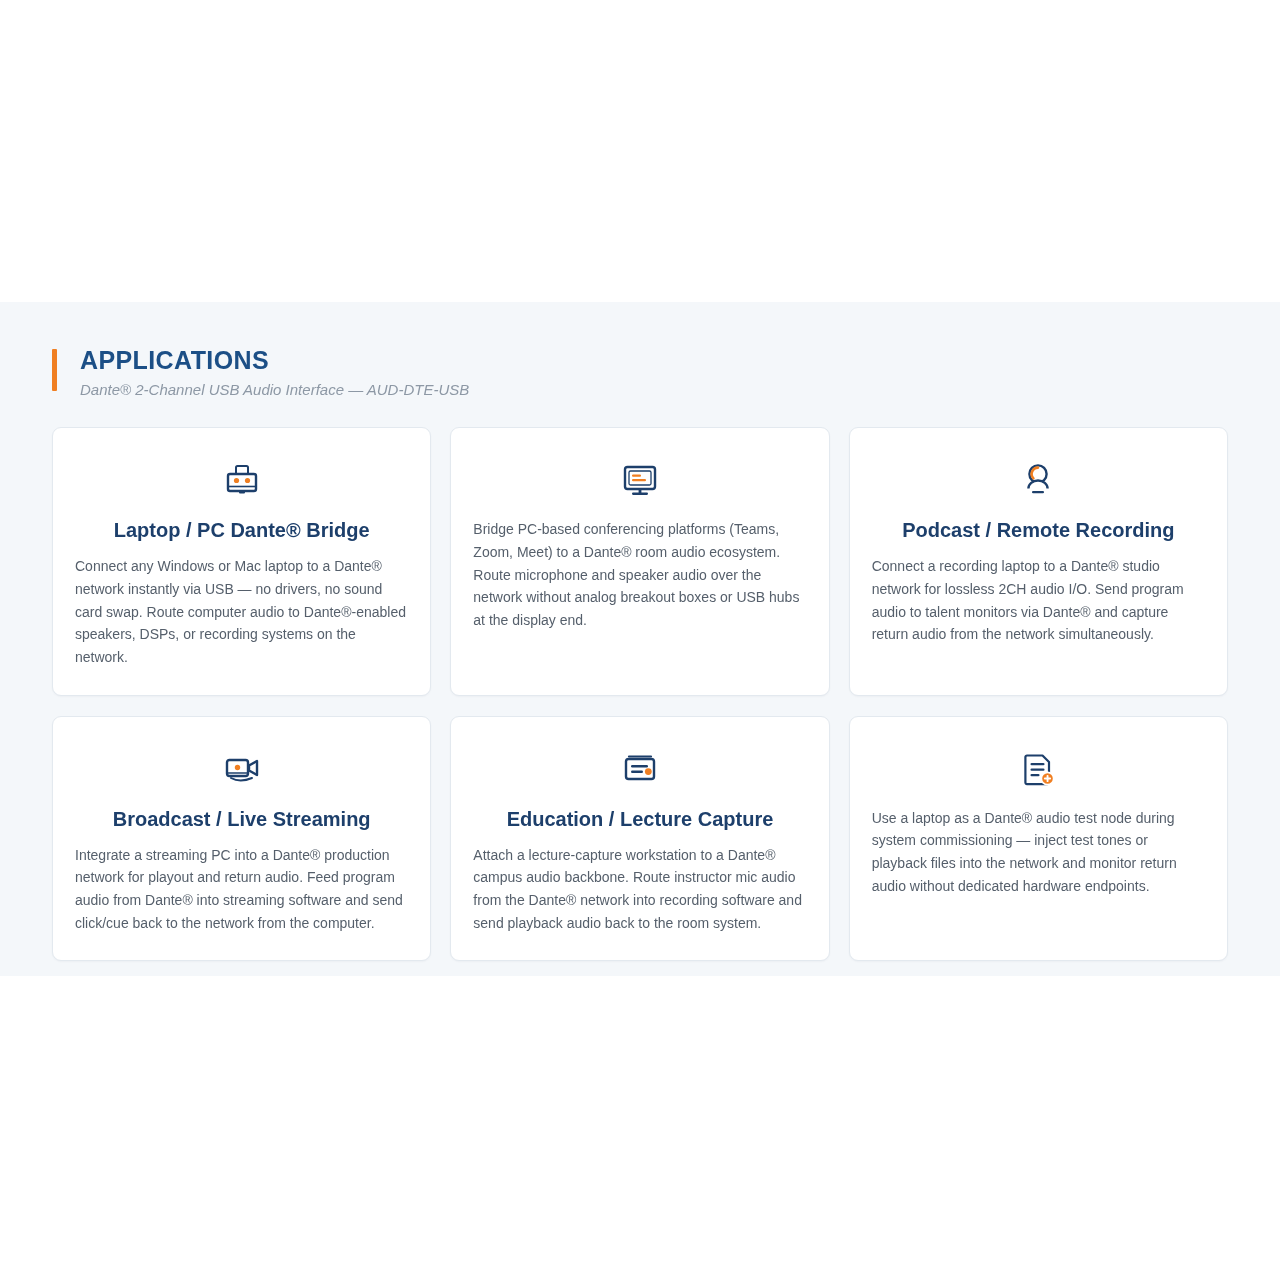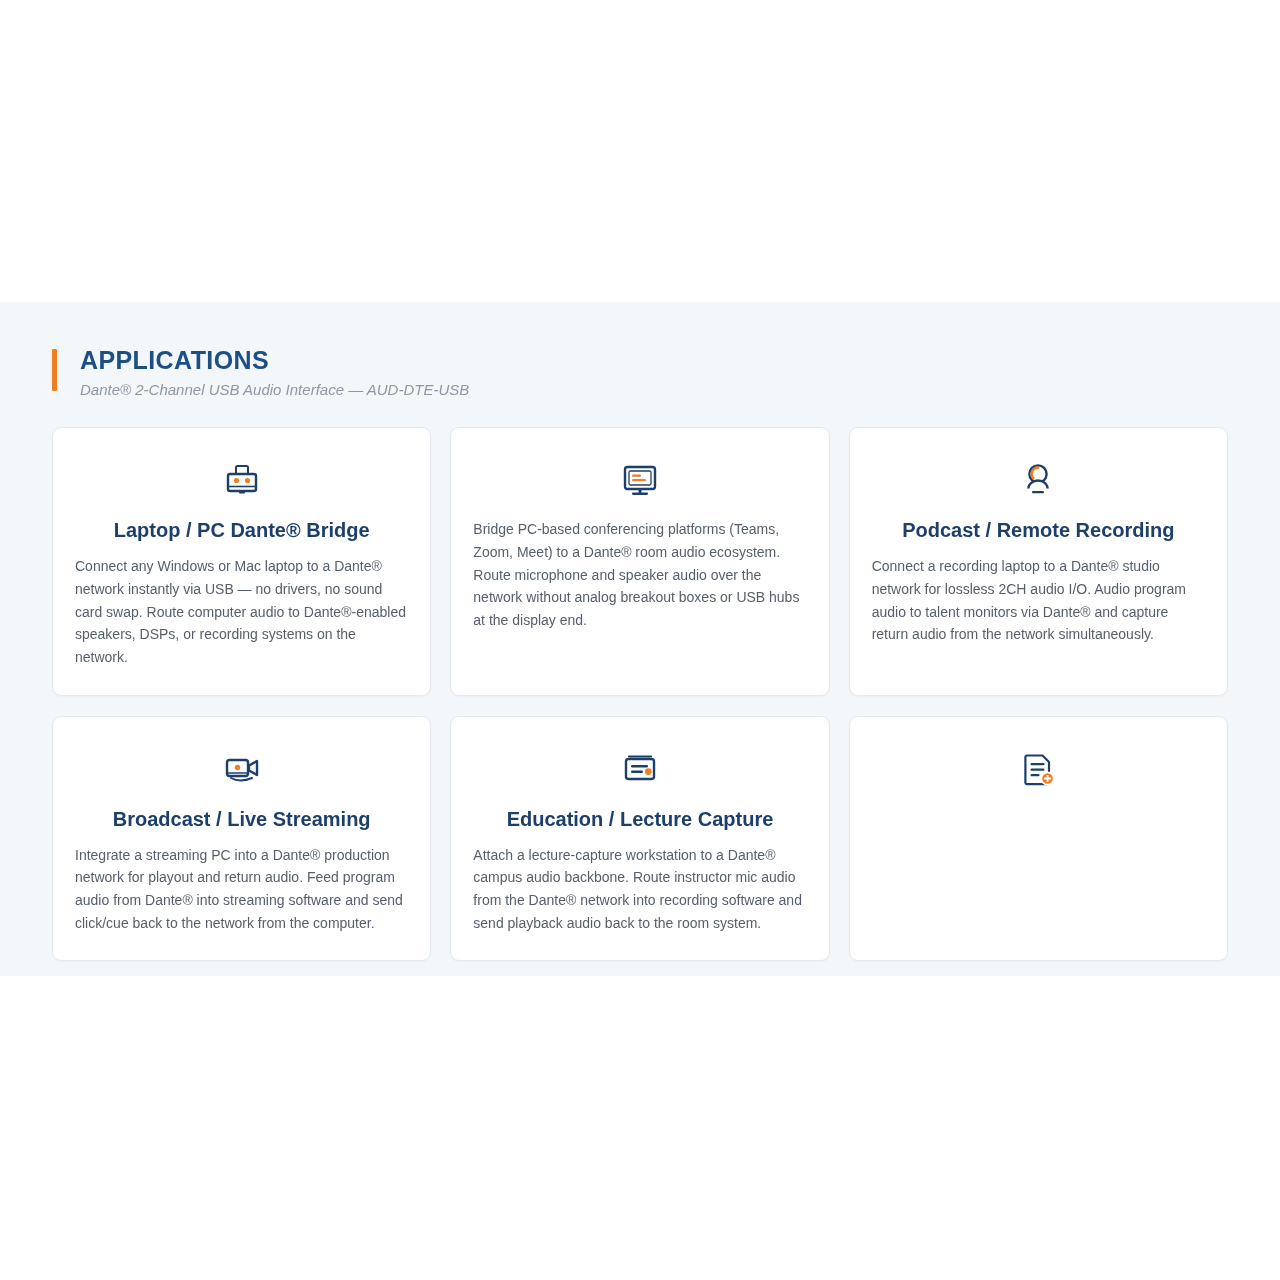--- a/index.html
+++ b/index.html
@@ -162,21 +162,21 @@
         <div class="app-card">
           <div class="card-icon">
             <svg width="40" height="40" viewBox="0 0 40 40" aria-hidden="true">
               <circle cx="20" cy="14" r="8.6" fill="#ffffff" stroke="#1d3f6b" stroke-width="2.4"></circle>
               <path d="M20 7.6 A6.4 6.4 0 0 0 15.4 18.4" fill="none" stroke="#f07f22" stroke-width="2.6" stroke-linecap="round"></path>
               <path d="M10.4 28.5 a9.6 8 0 0 1 19.2 0" fill="#ffffff" stroke="#1d3f6b" stroke-width="2.4"></path>
               <rect x="14" y="31" width="12" height="2.3" rx="1.1" fill="#1d3f6b"></rect>
             </svg>
           </div>
           <h3 class="card-title">Podcast / Remote Recording</h3>
-          <p class="card-desc">Connect a recording laptop to a Dante® studio network for lossless 2CH audio I/O. Audio program audio to talent monitors via Dante® and capture return audio from the network simultaneously.</p>
+          <p class="card-desc">Connect a recording laptop to a Dante® studio network for lossless 2CH audio I/O. Send program audio to talent monitors via Dante® and capture return audio from the network simultaneously.</p>
         </div>
 
         <div class="app-card">
           <div class="card-icon">
             <svg width="40" height="40" viewBox="0 0 40 40" aria-hidden="true">
               <rect x="5" y="11" width="21" height="16" rx="2.4" fill="#ffffff" stroke="#1d3f6b" stroke-width="2.4"></rect>
               <path d="M27 16.5 L35 12 L35 26 L27 21.5 Z" fill="#ffffff" stroke="#1d3f6b" stroke-width="2.4" stroke-linejoin="round"></path>
               <circle cx="15.5" cy="18.5" r="2.7" fill="#f07f22"></circle>
               <line x1="5.5" y1="24" x2="25.5" y2="24" stroke="#1d3f6b" stroke-width="1.5"></line>
               <path d="M9 29 Q18 34 30 29" fill="none" stroke="#1d3f6b" stroke-width="2" stroke-linecap="round"></path>
@@ -205,19 +205,20 @@
             <svg width="40" height="40" viewBox="0 0 40 40" aria-hidden="true">
               <path d="M9 6.5 h15.5 L31 13 v20.5 a1.6 1.6 0 0 1 -1.6 1.6 h-20.4 a1.6 1.6 0 0 1 -1.6 -1.6 v-25.4 a1.6 1.6 0 0 1 1.6 -1.6 z" fill="#ffffff" stroke="#1d3f6b" stroke-width="2.2" stroke-linejoin="round"></path>
               <rect x="12.5" y="14" width="14" height="2.3" rx="1.1" fill="#1d3f6b"></rect>
               <rect x="12.5" y="19.5" width="14" height="2.3" rx="1.1" fill="#1d3f6b"></rect>
               <rect x="12.5" y="25" width="9" height="2.3" rx="1.1" fill="#1d3f6b"></rect>
               <circle cx="29.5" cy="29.5" r="6.2" fill="#f07f22" stroke="#ffffff" stroke-width="1.8"></circle>
               <rect x="28.6" y="25.9" width="1.9" height="7.2" rx="0.9" fill="#ffffff"></rect>
               <rect x="25.9" y="28.6" width="7.2" height="1.9" rx="0.9" fill="#ffffff"></rect>
             </svg>
           </div>
+          <p class="card-desc">Use a laptop as a Dante® audio test node during system commissioning — inject test tones or playback files into the network and monitor return audio without dedicated hardware endpoints.</p>
         </div>
 
       </div>
     </div>
   </section>
 
 </div>
 
 </body></html>

